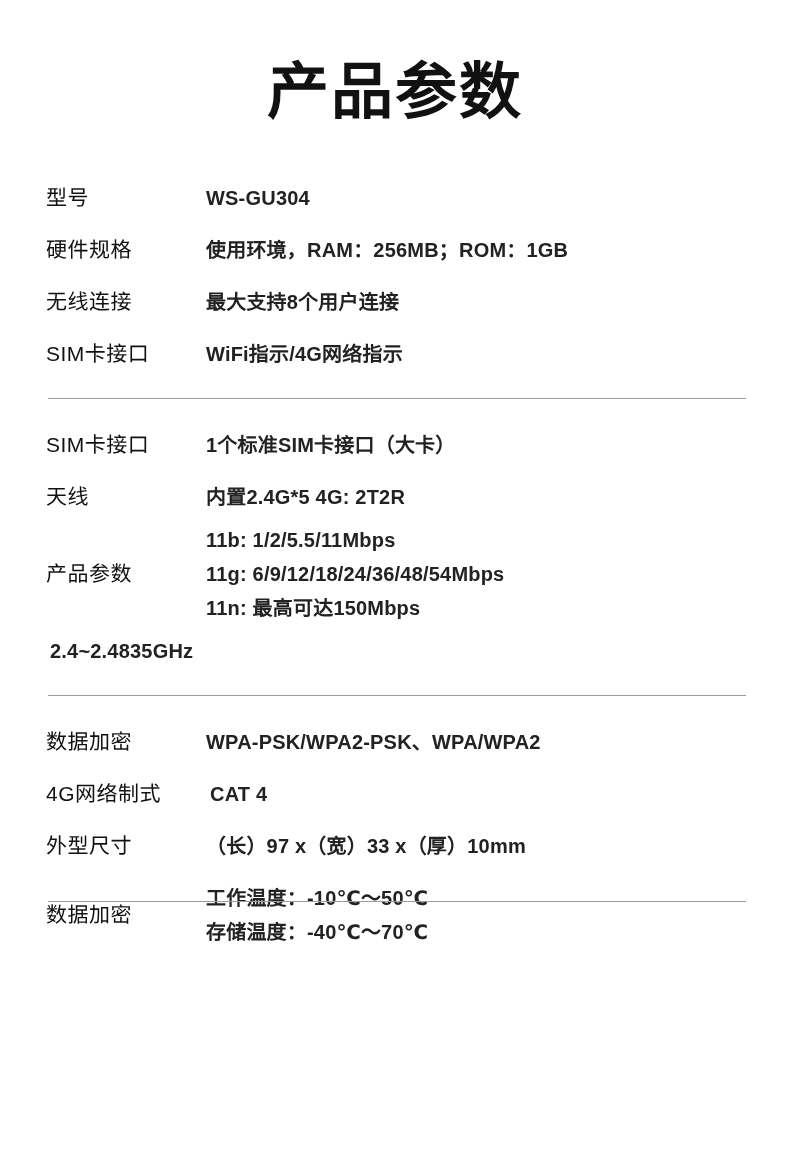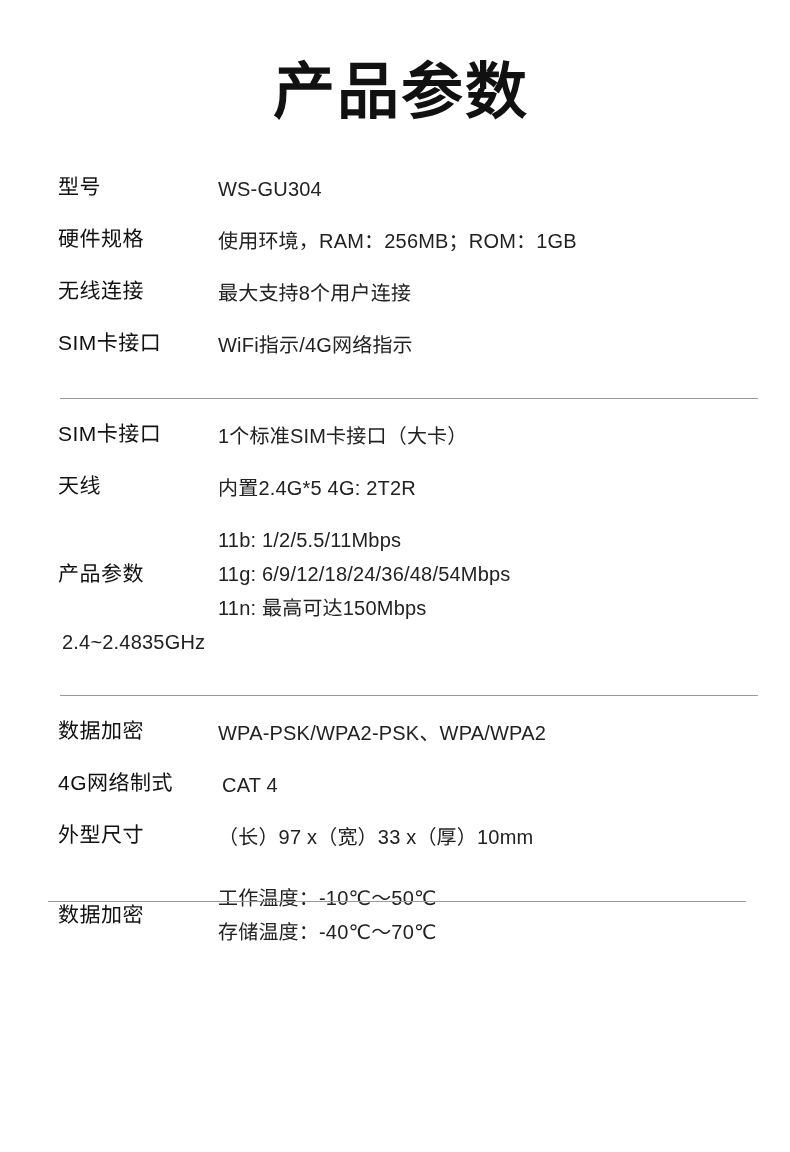--- a/index.html
+++ b/index.html
@@ -14,21 +14,20 @@
     font-family: "Liberation Sans", "DejaVu Sans", sans-serif;
     color: #1a1a1a;
     -webkit-font-smoothing: antialiased;
     overflow: hidden;
   }
   .page {
     position: relative;
     width: 790px;
     height: 916px;
     box-sizing: border-box;
-    padding-left: 12px;
   }
 
   .title {
     text-align: center;
     font-size: 62px;
     font-weight: bold;
     letter-spacing: 2px;
     color: #111111;
     margin: 0;
     padding-top: 58px;
@@ -47,20 +46,21 @@
 
   .divider {
     height: 1px;
     background: #9b9b9b;
     margin: 18px 2px 20px 2px;
     width: 698px;
   }
 
   .row {
     display: flex;
+    align-items: center;
     min-height: 52px;
   }
   .row.tall {
     align-items: center;
     min-height: 86px;
   }
 
   .label {
     width: 160px;
     flex: 0 0 160px;
@@ -74,20 +74,21 @@
   .value {
     flex: 1 1 auto;
     font-size: 20px;
     color: #222222;
     line-height: 1.5;
     letter-spacing: 0.2px;
   }
   .value .line {
     display: block;
     padding: 2px 0;
+    font-weight: bold;
   }
 
   .value.indent {
     padding-left: 4px;
   }
 
   .footer-rule {
     position: absolute;
     left: 48px;
     bottom: 14px;

